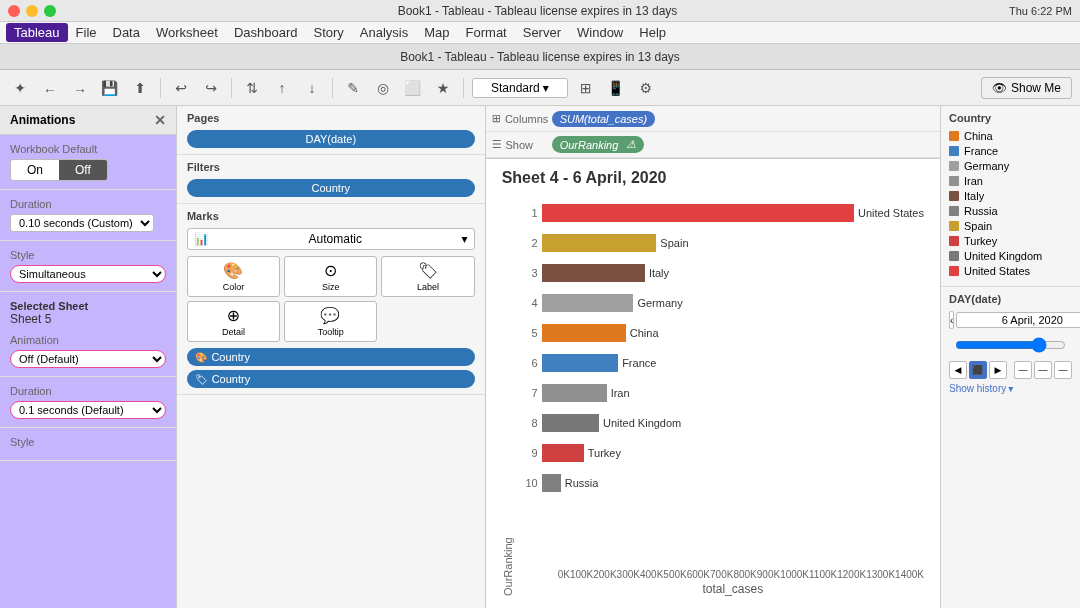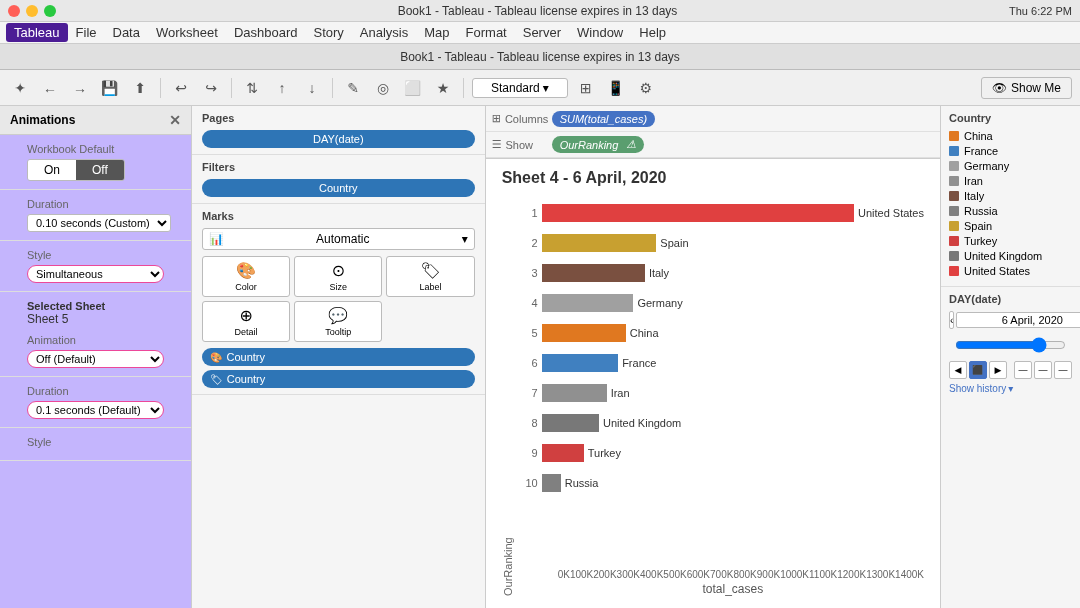--- a/index.html
+++ b/index.html
@@ -118,21 +118,21 @@
       display: flex;
       align-items: center;
       justify-content: space-between;
       padding: 6px 10px;
       background: #e8e8e8;
       border-bottom: 1px solid #ccc;
       font-weight: 600;
       font-size: 12px;
     }
     .panel-close { cursor: pointer; font-size: 14px; color: #666; }
-    .panel-section { padding: 8px 27px; border-bottom: 1px solid #ddd; }
+    .panel-section { padding: 8px 10px; border-bottom: 1px solid #ddd; }
     .panel-label { font-size: 11px; color: #666; margin-bottom: 4px; }
     .toggle-group {
       display: flex;
       border: 1px solid #bbb;
       border-radius: 3px;
       overflow: hidden;
       width: fit-content;
     }
     .toggle-btn {
       padding: 3px 16px;

